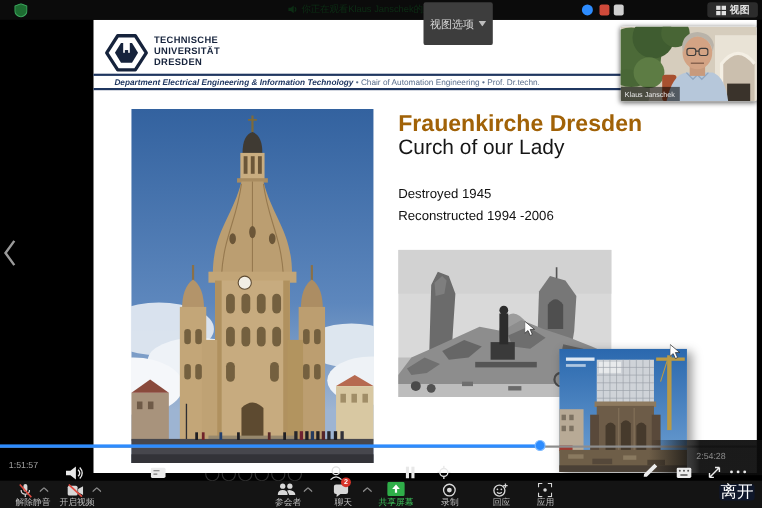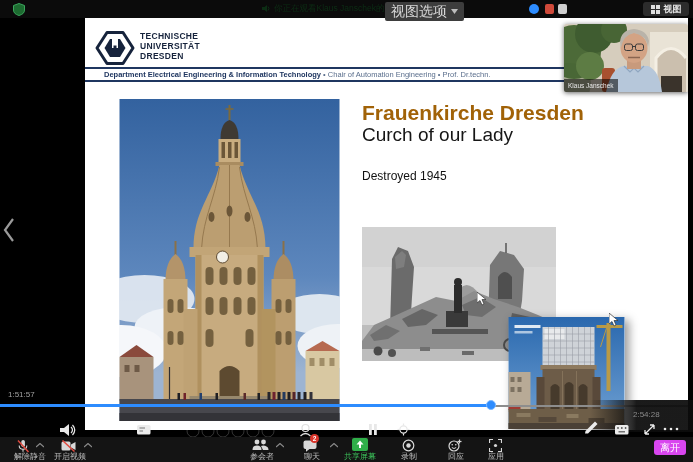--- a/index.html
+++ b/index.html
@@ -3,49 +3,49 @@
 <meta charset="utf-8">
 <style>
   html,body{margin:0;padding:0;background:#000;}
   #app{position:relative;width:693px;height:462px;background:#000;overflow:hidden;
        font-family:"Liberation Sans",sans-serif;-webkit-font-smoothing:antialiased;}
   .abs{position:absolute;}
   
   #topbar{left:0;top:0;width:693px;height:18px;background:#0b0b0b;z-index:30;}
   #watch-banner{left:257px;top:2px;height:13px;padding:0 5px;border-radius:2px;
     display:flex;align-items:center;gap:3px;font-size:8.5px;color:#0c2d14;white-space:nowrap;}
-  #view-options{left:385px;top:2px;height:13px;padding:3px 6px;border-radius:2px;background:#3d3d3d;
-    display:flex;align-items:center;gap:4px;font-size:14px;color:#d8d8d8;white-space:nowrap;}
+  #view-options{left:385px;top:2px;height:13px;padding:13px 6px;border-radius:2px;background:#3d3d3d;
+    display:flex;align-items:center;gap:4px;font-size:10px;color:#d8d8d8;white-space:nowrap;}
   #view-btn{left:643px;top:2px;width:46px;height:14px;border-radius:3px;background:#2c2c2c;
     display:flex;align-items:center;justify-content:center;gap:4px;font-size:9px;color:#e2e2e2;font-weight:bold;}
   
   #slide{left:85px;top:18px;width:603px;height:412px;background:#ffffff;z-index:1;}
   .rule{left:85px;width:573px;background:#1f3660;z-index:2;}
   #hdrline{left:104px;top:70px;width:560px;font-size:7.5px;color:#5a6e8c;z-index:2;white-space:nowrap;}
-  #hdrline b{color:#1f3660;}
+  #hdrline b{color:#1f3660;font-style:italic;}
   #logo-text{left:140px;top:31px;font-size:8.5px;line-height:10px;font-weight:bold;
     letter-spacing:.3px;color:#16233c;z-index:2;}
   #slide-title{left:362px;top:101px;font-size:21px;font-weight:bold;color:#a16207;z-index:2;}
   #slide-subtitle{left:362px;top:124px;font-size:19px;color:#161616;z-index:2;}
   #slide-body{left:362px;top:166px;font-size:12px;line-height:20px;color:#111;z-index:2;}
   
   #gray-track{left:0;top:405px;width:688px;height:1.5px;background:#8d8d8d;z-index:8;}
   #progress-fill{left:0;top:404px;height:3px;background:#2d8cff;z-index:9;}
   #progress-handle{left:486px;top:400px;width:10px;height:10px;border-radius:50%;
     background:#2d8cff;border:1.5px solid #7db9ff;box-sizing:border-box;z-index:10;}
   .tstamp{font-size:8px;color:#a0a0a0;z-index:12;}
   #corner-shade{left:590px;top:400px;width:103px;height:32px;z-index:11;
     background:linear-gradient(90deg,rgba(10,10,10,0),rgba(12,12,12,.94) 45%);}
   
   #toolbar{left:0;top:437px;width:693px;height:25px;background:#141414;z-index:30;}
   .tlabel{position:absolute;top:451px;font-size:8px;color:#bdbdbd;text-align:center;
     white-space:nowrap;z-index:31;}
   .ticon{position:absolute;z-index:31;}
-  #leave-btn{left:654px;top:440px;width:32px;height:15px;border-radius:3px;background:#d946ef;
-    color:#fff;font-size:10px;text-align:center;line-height:15px;z-index:31;}
+  #leave-btn{left:654px;top:440px;width:32px;height:15px;border-radius:3px;background:#0f172a;
+    color:#fff;font-size:15px;text-align:center;line-height:15px;z-index:31;}
   #chat-badge{left:310px;top:434px;width:9px;height:9px;border-radius:50%;background:#d8342a;
     color:#fff;font-size:6.5px;font-weight:bold;text-align:center;line-height:9px;z-index:32;}
   
   #webcam{left:564px;top:24px;width:124px;height:68px;border-radius:2px;overflow:hidden;
     box-shadow:0 1px 5px rgba(0,0,0,.6);z-index:20;}
   .ghost{z-index:13;}
 </style>
 </head>
 <body>
 
@@ -70,20 +70,21 @@
     <b>Department Electrical Engineering &amp; Information Technology</b>
     <span> </span>
     <span>•  Chair of Automation Engineering  •  Prof. Dr.techn.</span>
   </div>
   <div class="abs rule" style="top:80px;height:1.5px;z-index:2"></div>
 
   <div id="slide-title" class="abs">Frauenkirche Dresden</div>
   <div id="slide-subtitle" class="abs">Curch of our Lady</div>
   <div id="slide-body" class="abs">
     <div>Destroyed 1945</div>
+    <div>Reconstructed 1994 -2006</div>
   </div>
 
   <svg class="abs" style="left:119px;top:99px;z-index:3" width="221" height="322" viewBox="0 0 220 322">
     <defs>
       <linearGradient id="sky" x1="0" y1="0" x2="0" y2="1">
         <stop offset="0" stop-color="#33629f"></stop>
           <stop offset=".55" stop-color="#5d87bd"></stop>
         <stop offset=".85" stop-color="#9db4d2"></stop>
       </linearGradient>
     </defs>
@@ -259,21 +260,21 @@
     <polygon points="0,0 0,11 3,8.5 5,13 7,12 5,7.5 9,7.5" fill="#fff" stroke="#333" stroke-width=".7"></polygon>
   </svg>
   <svg class="abs" style="left:609px;top:313px;z-index:14" width="11" height="14" viewBox="0 0 11 14">
     <polygon points="0,0 0,11 3,8.5 5,13 7,12 5,7.5 9,7.5" fill="#fff" stroke="#333" stroke-width=".7"></polygon>
   </svg>
 
   <div id="gray-track" class="abs"></div>
   <div id="progress-fill" class="abs" style="width: 71%;"></div>
   <div id="progress-handle" class="abs"></div>
   <div id="corner-shade" class="abs"></div>
-  <div class="abs tstamp" style="left:8px;top:390px">1:51:57</div>
+  <div class="abs tstamp" style="left:8px;top:418px">1:51:57</div>
   <div class="abs tstamp" style="left:633px;top:410px;color:#8a8a8a">2:54:28</div>
 
   <svg class="abs ghost" style="left:60px;top:423px" width="17" height="15" viewBox="0 0 17 15">
     <polygon points="0,5 4,5 9,1 9,13 4,9 0,9" fill="#e8e8e8"></polygon>
     <path d="M11 4 Q14 7 11 10 M12.5 2 Q17 7 12.5 12" stroke="#e8e8e8" stroke-width="1.2" fill="none"></path>
   </svg>
   <svg class="abs ghost" style="left:137px;top:425px" width="14" height="10" viewBox="0 0 14 10">
     <rect width="13.5" height="9.5" rx="1.5" fill="#ececec"></rect>
     <line x1="2.5" y1="3" x2="8" y2="3" stroke="#777" stroke-width="1"></line>
     <line x1="2.5" y1="6" x2="6" y2="6" stroke="#777" stroke-width="1"></line>

